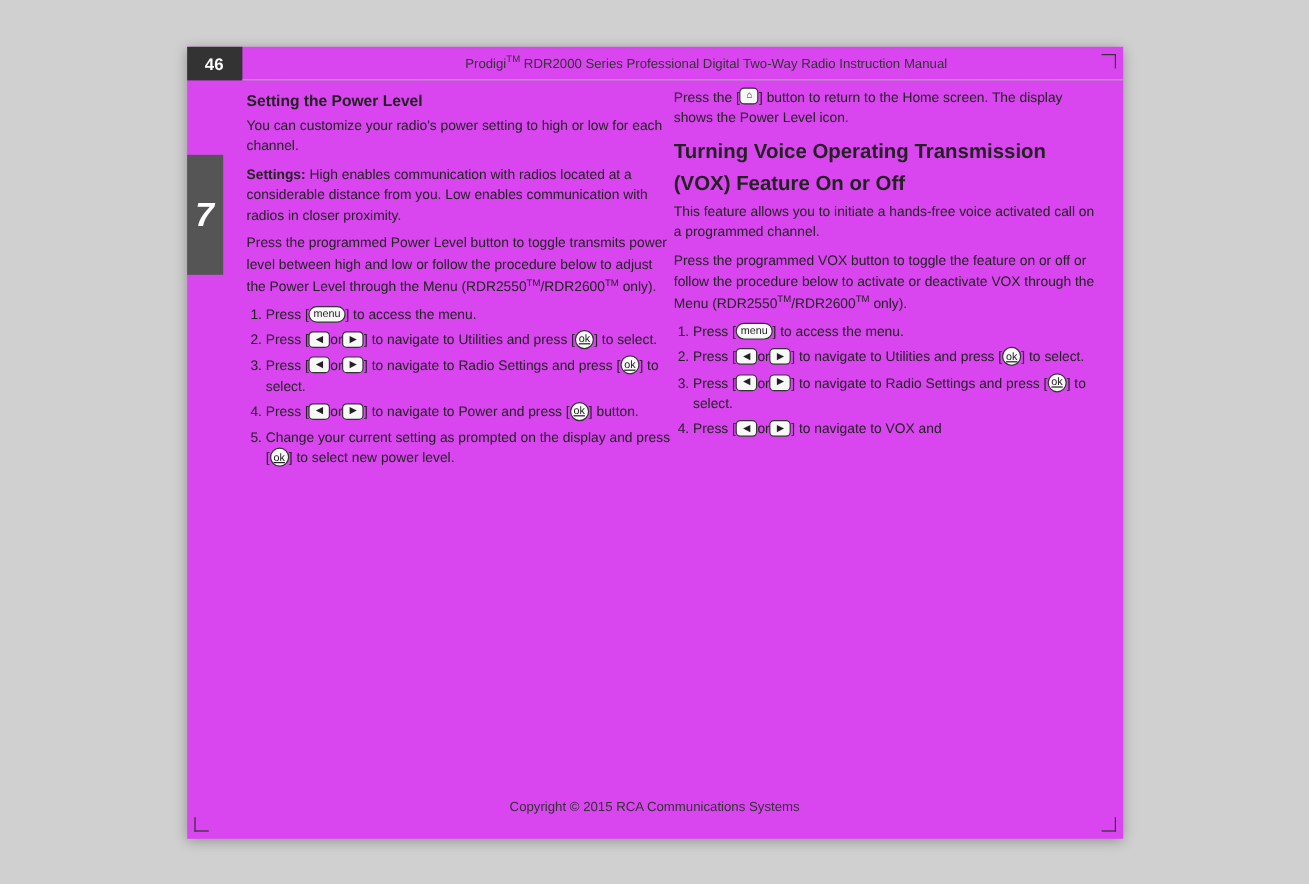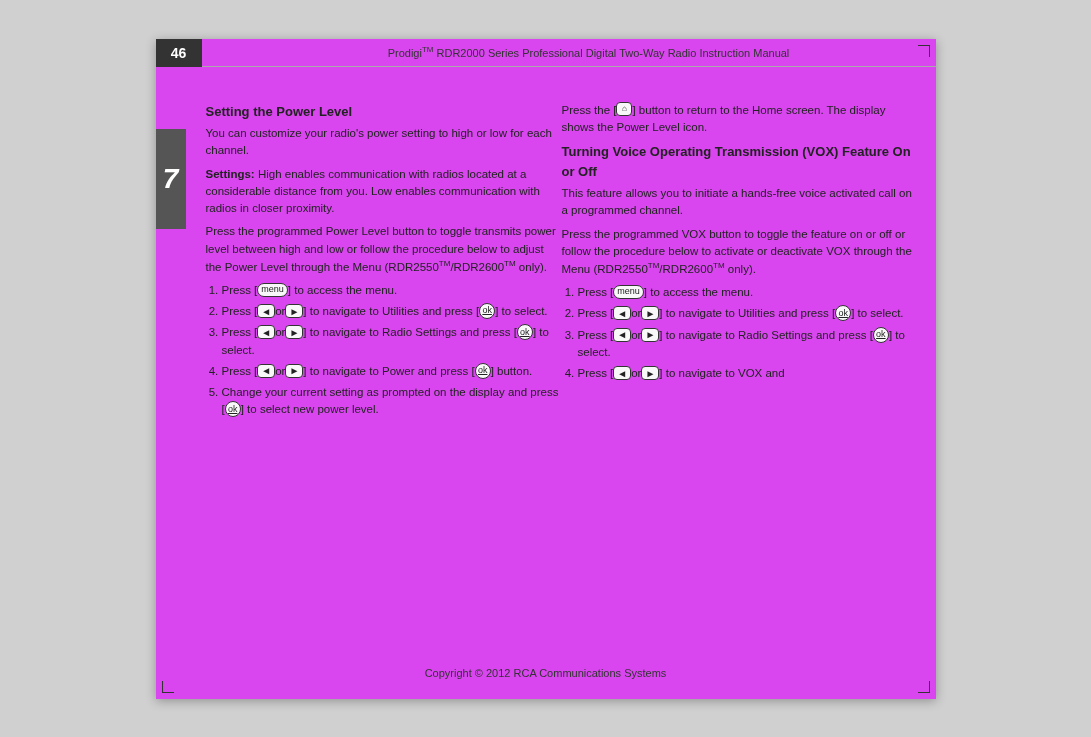--- a/index.html
+++ b/index.html
@@ -98,21 +98,20 @@
     }
 
     
     .content-area {
       position: absolute;
       top: 35px;
       left: 50px;
       right: 18px;
       bottom: 40px;
       display: flex;
-      margin-top: 28px;
     }
 
     
     .left-col {
       flex: 1;
       font-size: 11.5px;
       line-height: 1.5;
       color: #222;
     }
     
@@ -122,21 +121,21 @@
       line-height: 1.5;
       color: #222;
     }
 
     .section-title {
       font-size: 13px;
       font-weight: bold;
       margin-bottom: 4px;
     }
     .section-title-right {
-      font-size: 13px;
+      font-size: 17px;
       font-weight: bold;
       margin-bottom: 4px;
     }
 
     p { margin-bottom: 6px; }
 
     ol {
       margin-left: 16px;
       margin-bottom: 6px;
     }
@@ -202,21 +201,21 @@
 
   <div class="chapter-tab">
     <span>7</span>
   </div>
 
   <div class="page-header">
     <span class="page-header-text">Prodigi<sup>TM</sup> RDR2000 Series Professional Digital Two-Way Radio Instruction Manual</span>
   </div>
 
   <div class="page-footer">
-    <span class="page-footer-text">Copyright © 2012 RCA Communications Systems</span>
+    <span class="page-footer-text">Copyright © 2015 RCA Communications Systems</span>
   </div>
 
   <div class="content-area">
 
     <div class="left-col">
       <div class="section-title">Setting the Power Level</div>
       <p>You can customize your radio's power setting to high or low for each channel.</p>
       <p>
         <span class="bold">Settings:</span>
         <span> High enables communication with radios located at a considerable distance from you. Low enables communication with radios in closer proximity.</span>

